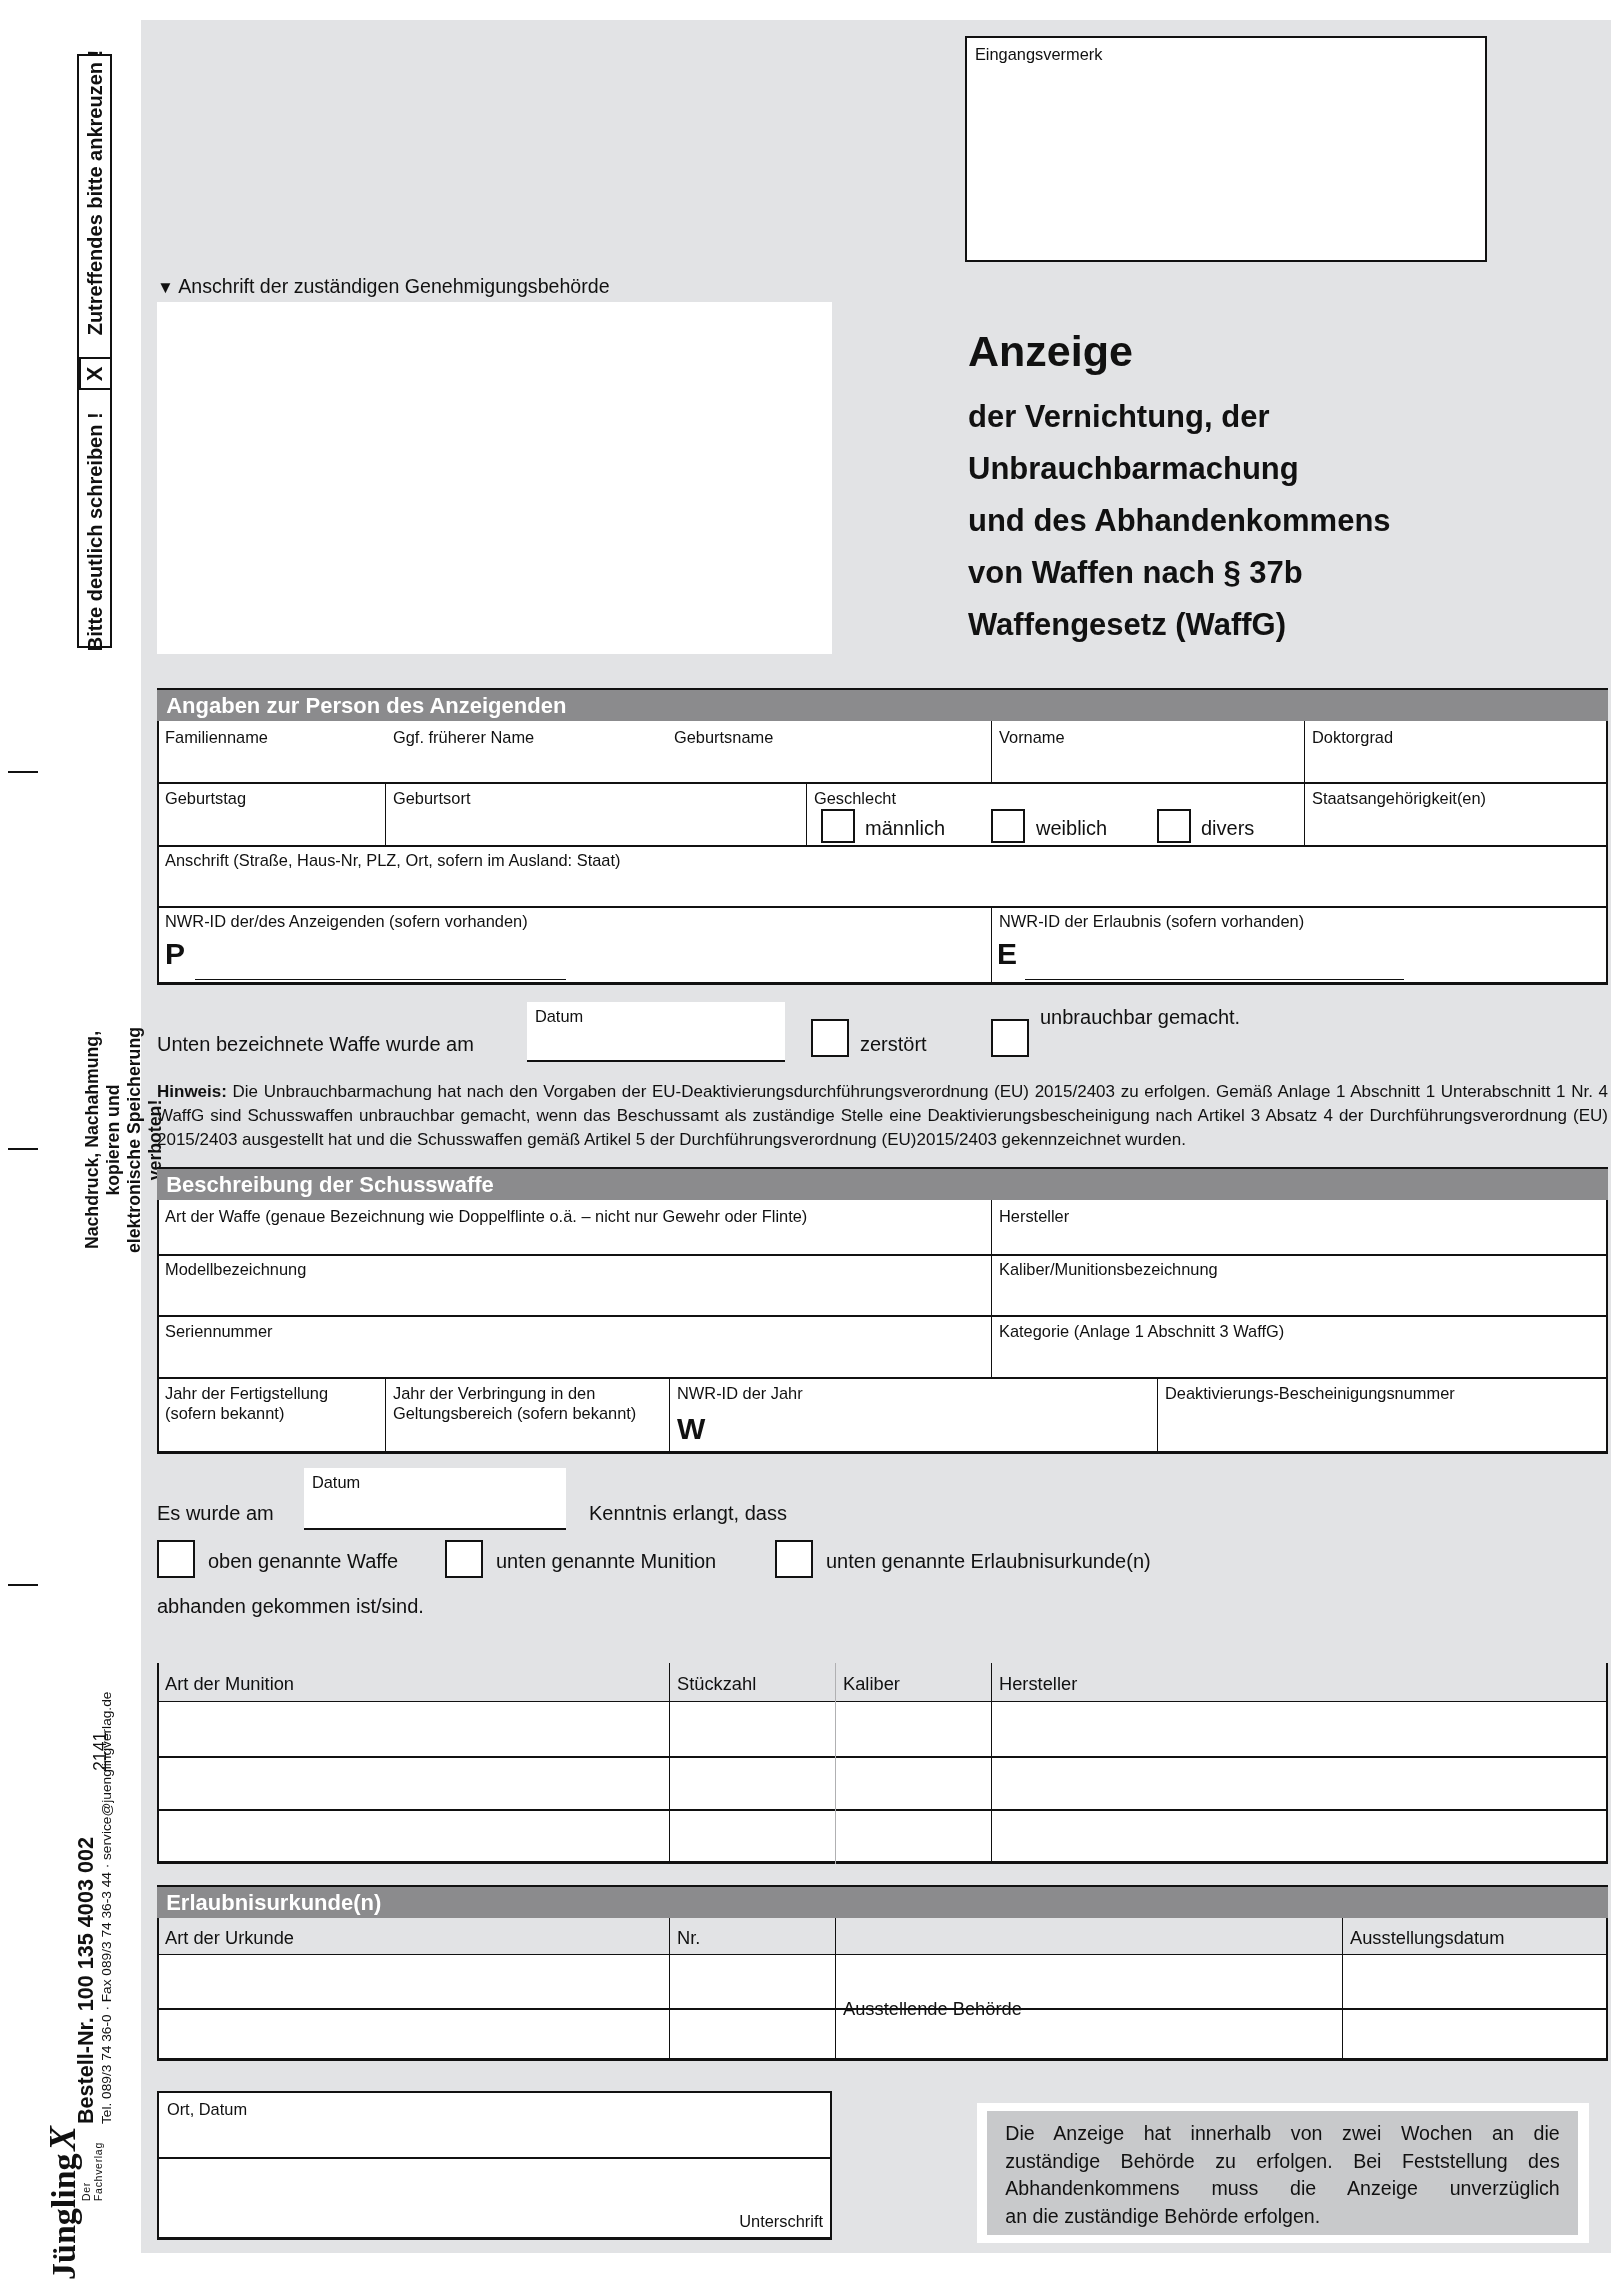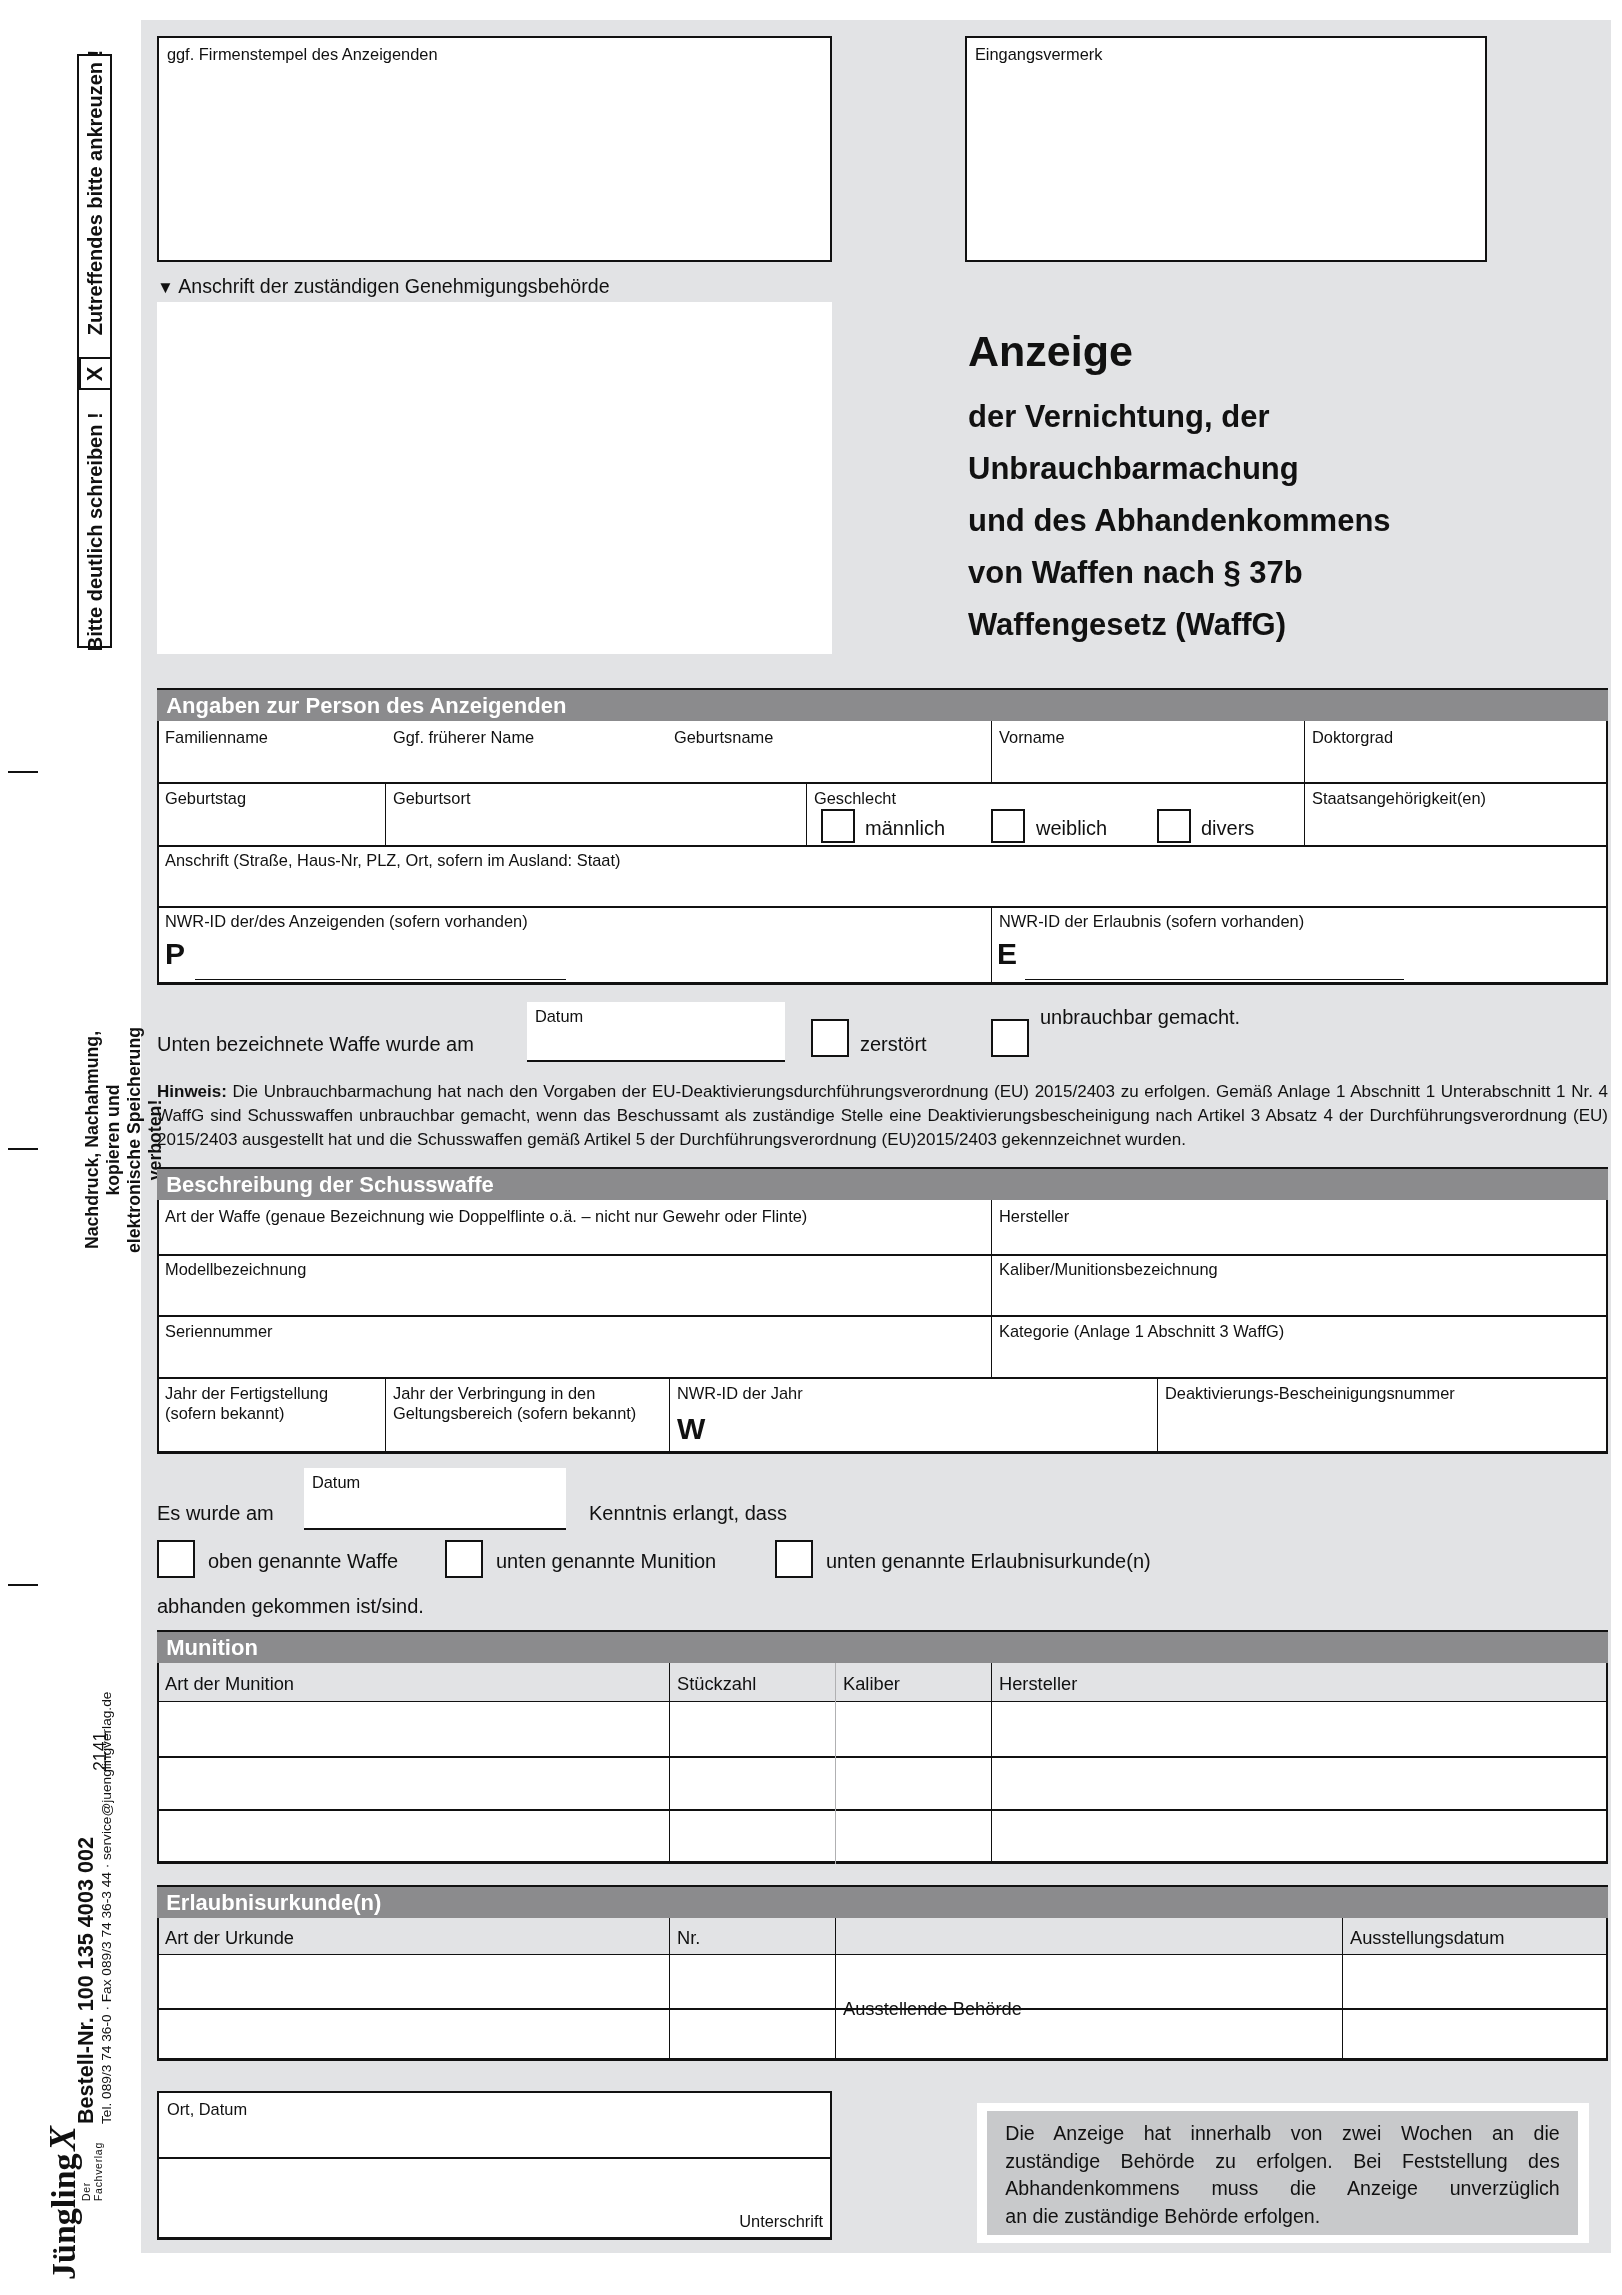--- a/index.html
+++ b/index.html
@@ -62,23 +62,20 @@
   <div class="vrot" style="left:99px;top:2124px;width:394px;height:17px;font-size:13.7px;white-space:nowrap;">Tel. 089/3 74 36-0 · Fax 089/3 74 36-3 44 · service@juenglingverlag.de</div>
 
   <div class="vrot" style="left:41px;top:2280px;width:157px;height:75px;">
     <div style="display:flex;align-items:baseline;gap:2.6px;">
       <span class="logo-name">Jüngling</span>
       <span class="logo-mark">X</span>
     </div>
     <div class="logo-tag" style="margin-left:79px;margin-top:-3.9px;">Der Fachverlag</div>
   </div>
 
-  <div class="abs whitebox bordered" style="left:157px;top:36px;width:675px;height:226px;">
-    <span class="cl" style="left:7.9px;top:6.5px;">ggf. Firmenstempel des Anzeigenden</span>
-  </div>
 
   <div class="abs whitebox bordered" style="left:965px;top:36px;width:522px;height:226px;">
     <span class="cl" style="left:7.9px;top:6.5px;">Eingangsvermerk</span>
   </div>
 
   <div class="abs" style="left:157px;top:275px;font-size:19.6px;white-space:nowrap;">
     <span style="font-size:17px;">▼</span>
     <span>Anschrift der zuständigen Genehmigungsbehörde</span>
   </div>
 
@@ -171,21 +168,20 @@
   </div>
   <span class="cl s31" style="left:589px;top:1502px;">Kenntnis erlangt, dass</span>
   <div class="cb" style="left:157px;top:1540px;"></div>
   <span class="cl s31" style="left:208px;top:1550px;">oben genannte Waffe</span>
   <div class="cb" style="left:445px;top:1540px;"></div>
   <span class="cl s31" style="left:496px;top:1550px;">unten genannte Munition</span>
   <div class="cb" style="left:775px;top:1540px;"></div>
   <span class="cl s31" style="left:826px;top:1550px;">unten genannte Erlaubnisurkunde(n)</span>
   <span class="cl s31" style="left:157px;top:1595px;">abhanden gekommen ist/sind.</span>
 
-  <div class="abs bar" style="left:157px;top:1630px;width:1451px;height:33px;">Munition</div>
   <div class="tbl" style="left:157px;top:1663px;width:1451px;height:201px;"></div>
   <div class="abs hdrrow" style="left:159px;top:1663px;width:1447px;height:39px;"></div>
   <div class="hl" style="left:157px;top:1701px;width:1451px;height:1.3px;"></div>
   <div class="hl" style="left:157px;top:1756px;width:1451px;height:2px;"></div>
   <div class="hl" style="left:157px;top:1809px;width:1451px;height:2px;"></div>
   <div class="vl" style="left:669px;top:1663px;width:1.3px;height:201px;"></div>
   <div class="vl vl-light" style="left:835px;top:1663px;width:1.3px;height:201px;"></div>
   <div class="vl" style="left:991px;top:1663px;width:1.3px;height:201px;"></div>
   <span class="cl" style="left:165px;top:1674px;font-size:18.3px;">Art der Munition</span>
   <span class="cl" style="left:677px;top:1674px;font-size:18.3px;">Stückzahl</span>

